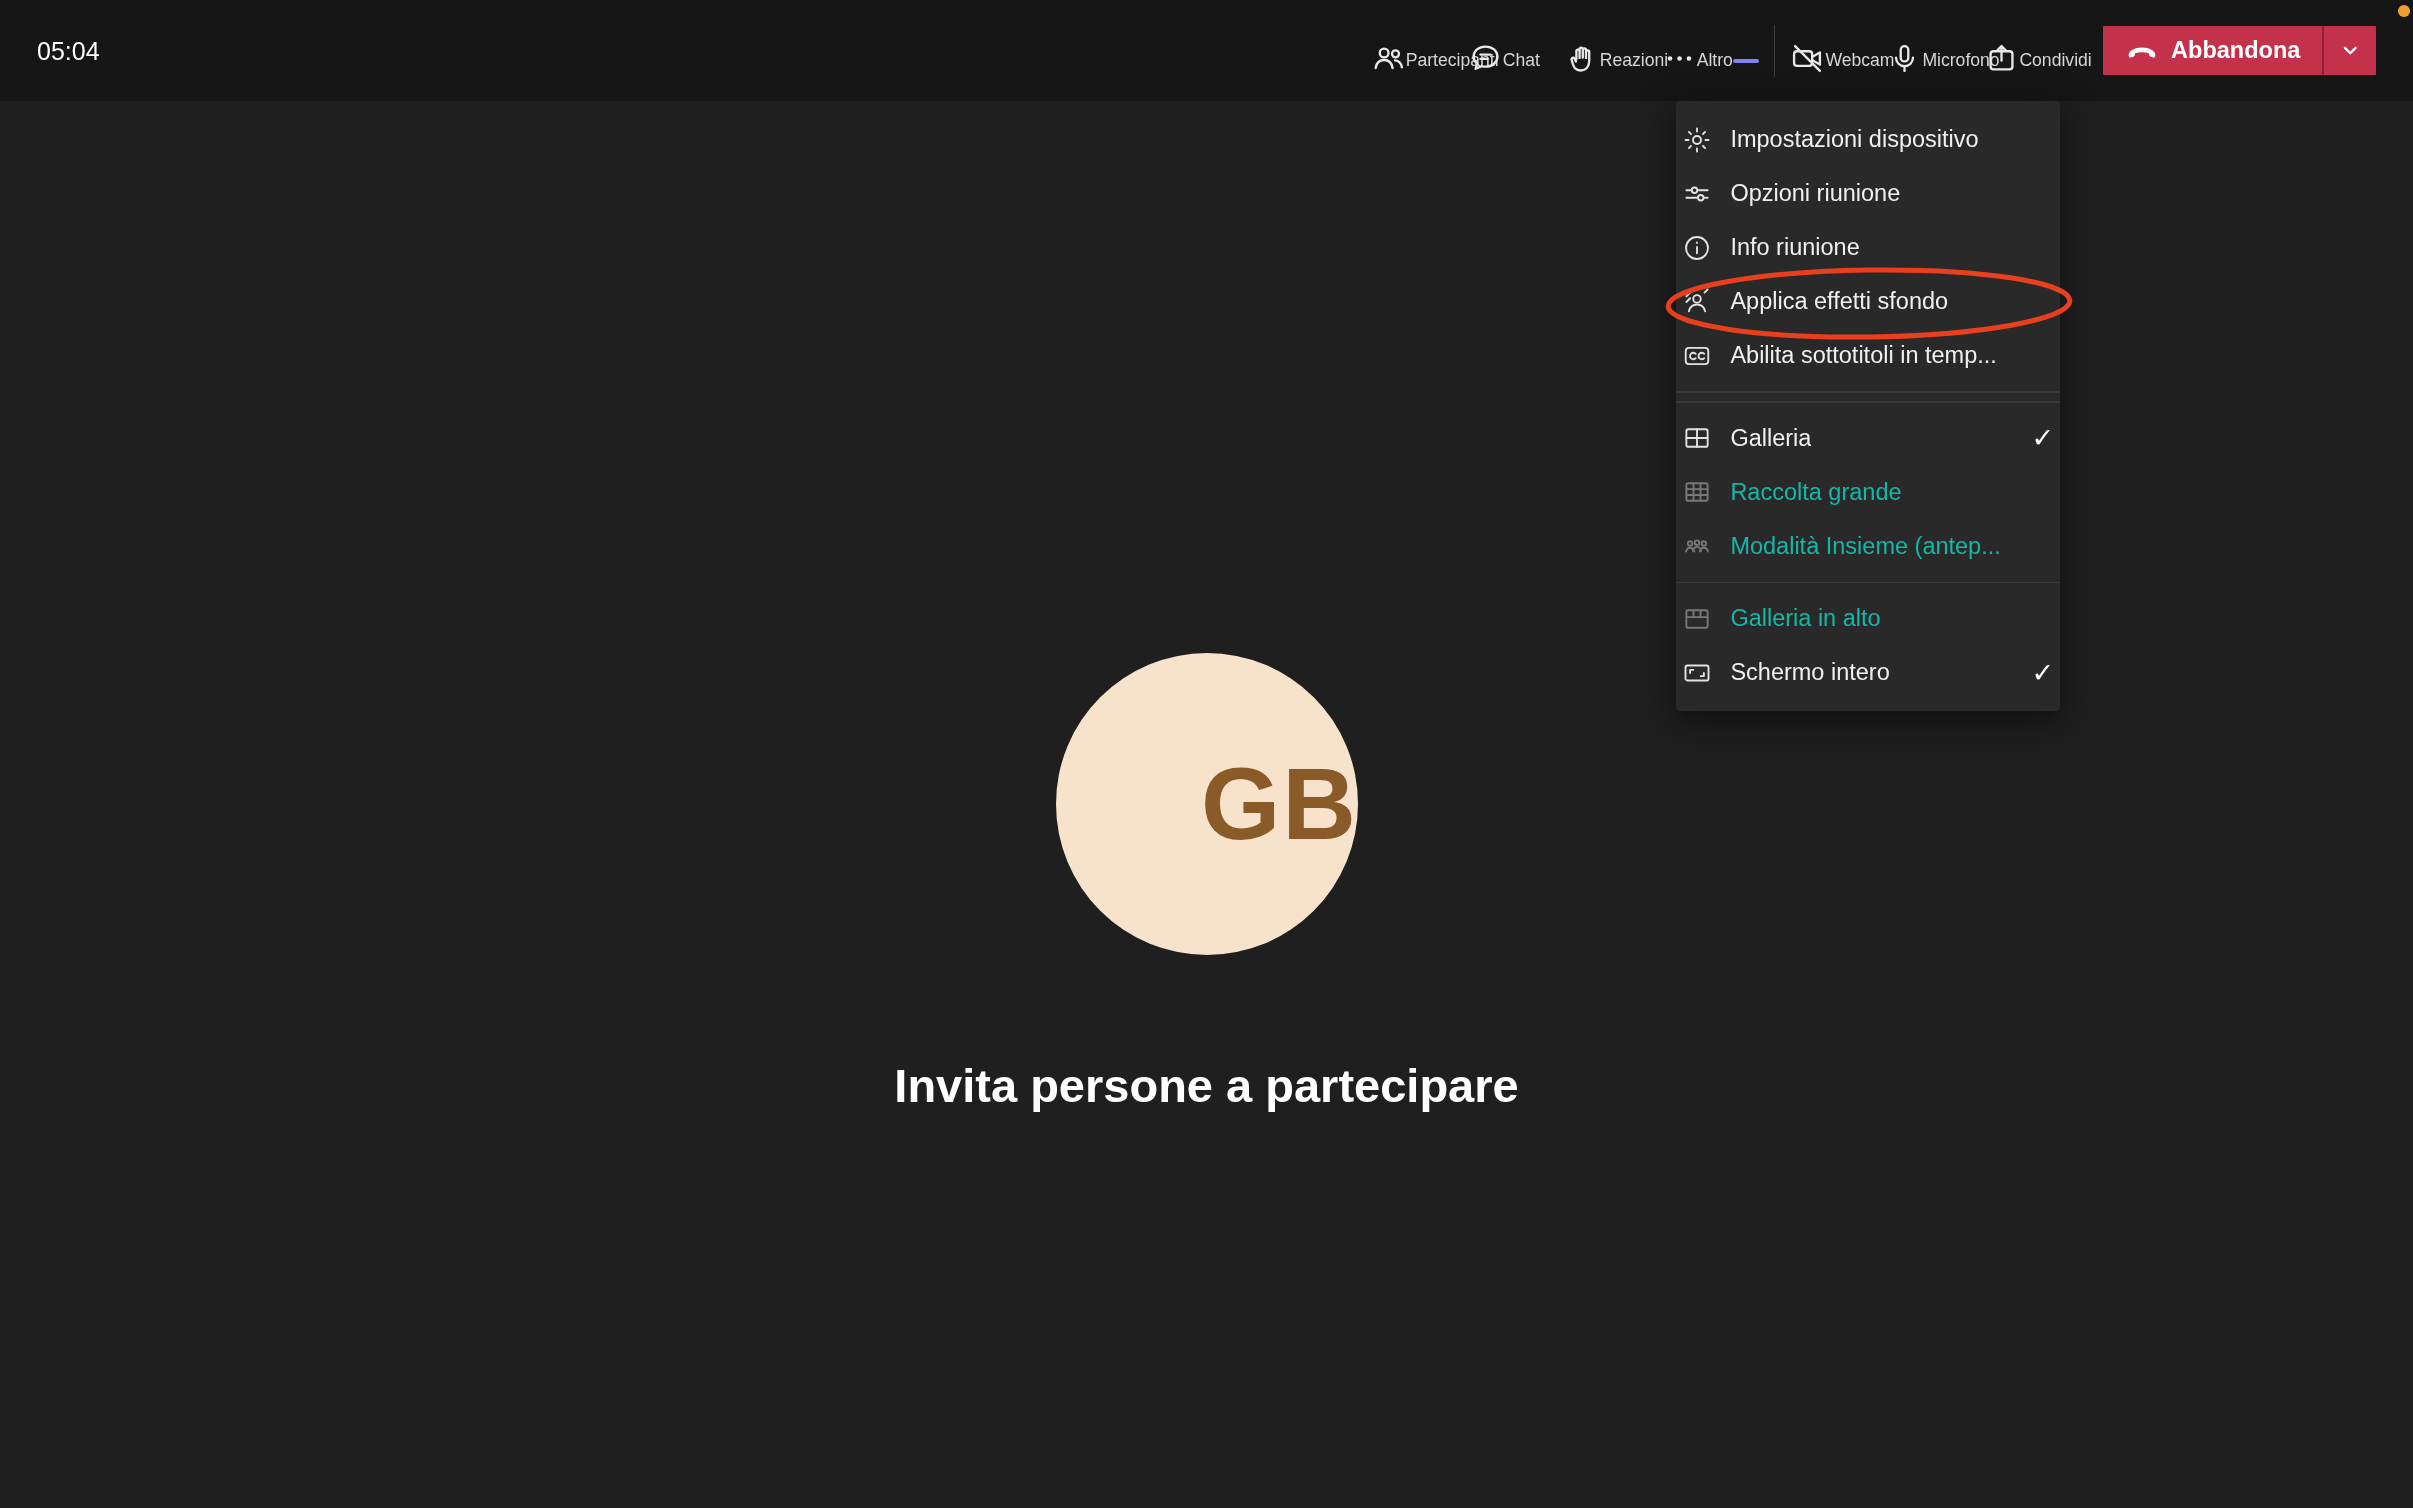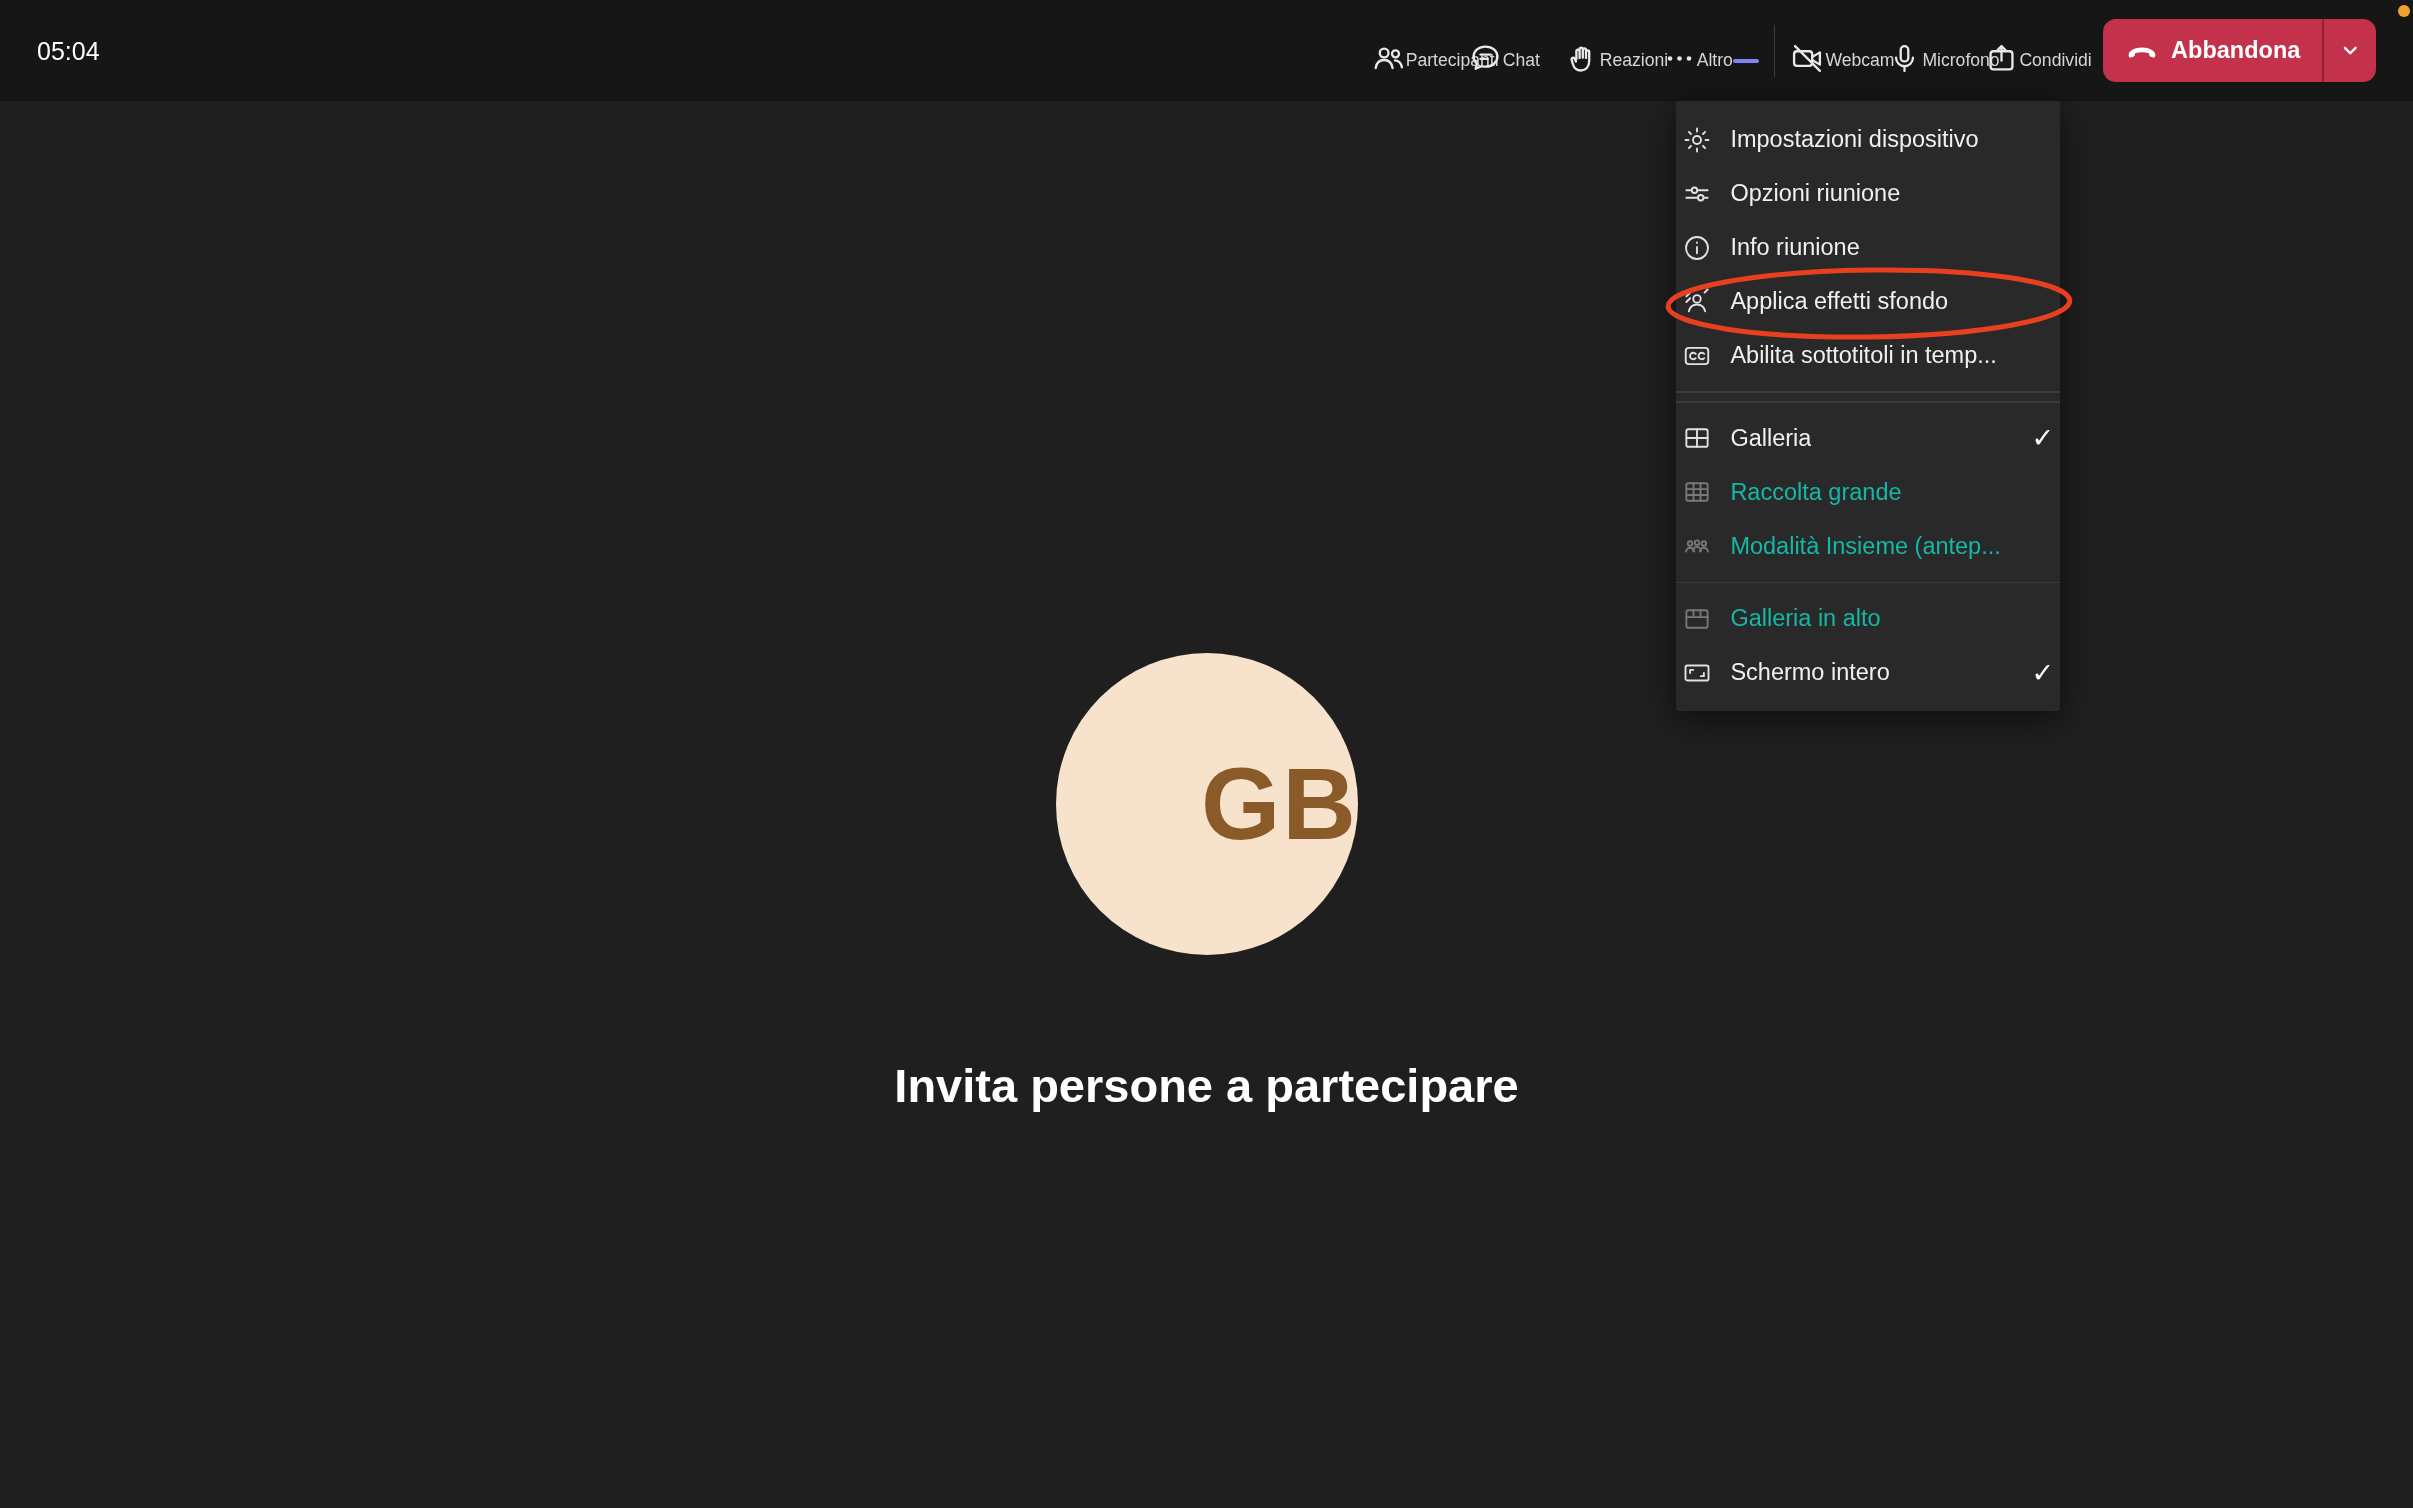--- a/index.html
+++ b/index.html
@@ -26,22 +26,22 @@
     align-items:center; padding-top:15px; cursor:pointer;
   }
   .tab svg { width:35px; height:35px; stroke:#e8e8e8; fill:none;
     stroke-width:1.6; stroke-linecap:round; stroke-linejoin:round; flex:none; }
   .tab .lbl { font-size:17.6px; color:#d6d6d6; margin-top:5px; white-space:nowrap; }
   .tab .bar { width:62px; height:4.2px; border-radius:2.5px; margin-top:5.9px; background:transparent; }
   .tab.active .bar { background:#7f84f0; }
   .sep { width:1.7px; height:52px; background:#3c3c3c; margin:0 15px; }
 
   .leave-group {
-    display:flex; align-items:stretch; height:63px; margin-left:22px;
-    border-radius:13px; overflow:hidden; background:#c4314b;
+    display:flex; align-items:stretch; height:49px; margin-left:22px;
+    border-radius:1px; overflow:hidden; background:#c4314b;
   }
   .leave-main {
     display:flex; align-items:center; gap:11.7px; padding:0 22px;
     font-size:23.5px; font-weight:bold; color:#fff; cursor:pointer;
   }
   .leave-main svg { width:34px; height:34px; color:#fff; }
   .leave-divider { width:1.7px; background:rgba(0,0,0,.28); }
   .leave-caret {
     width:52px; display:flex; align-items:center; justify-content:center; cursor:pointer;
   }

